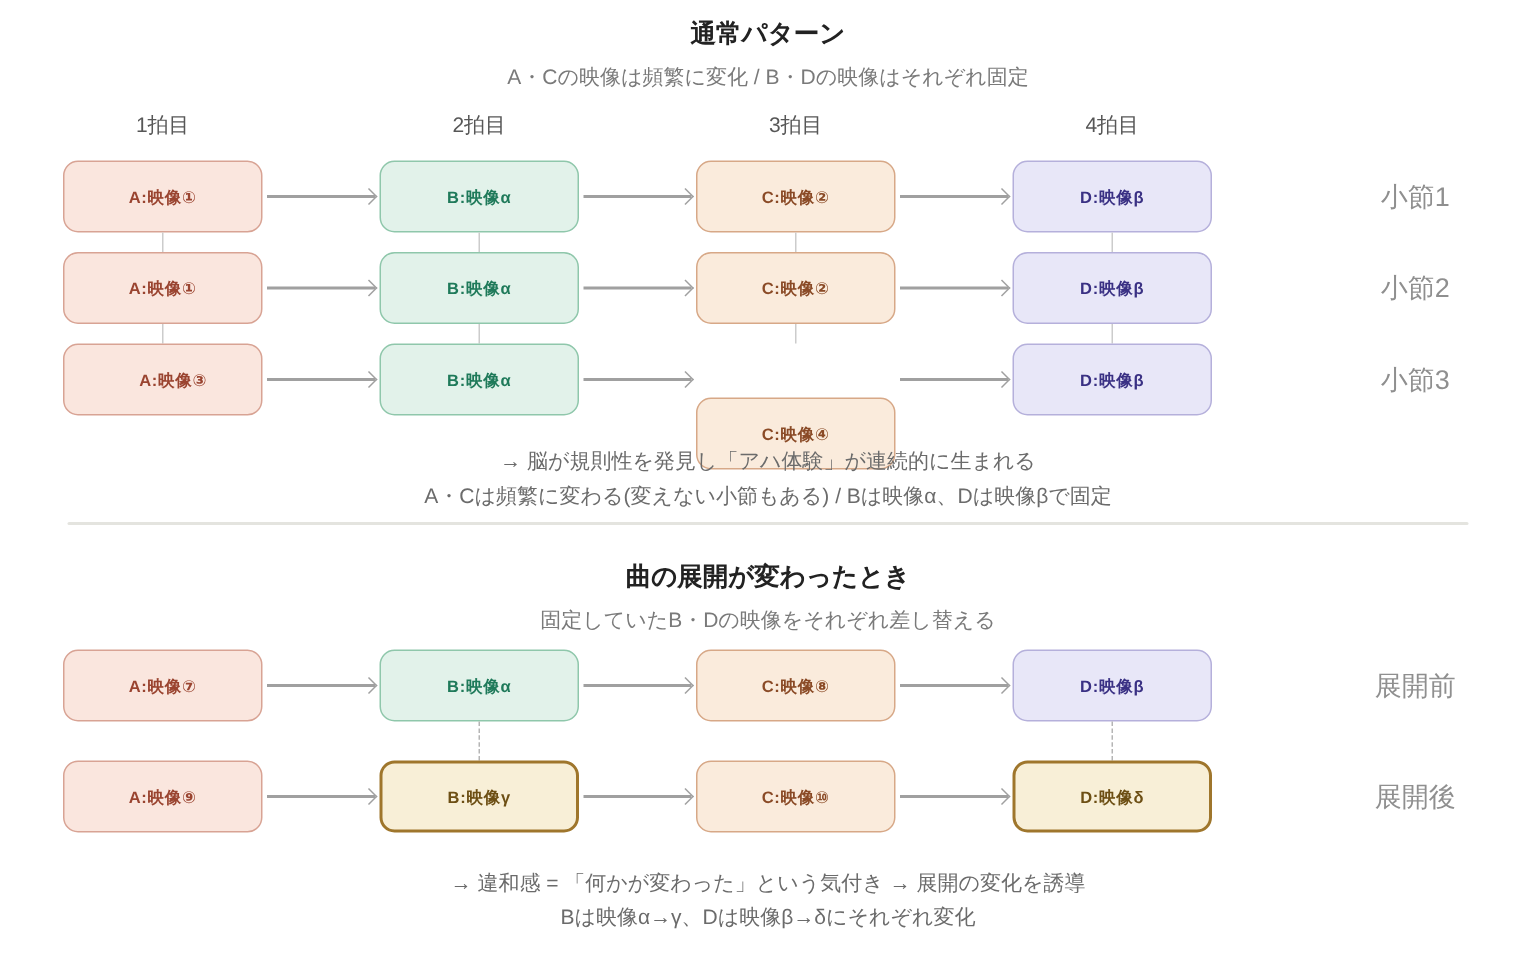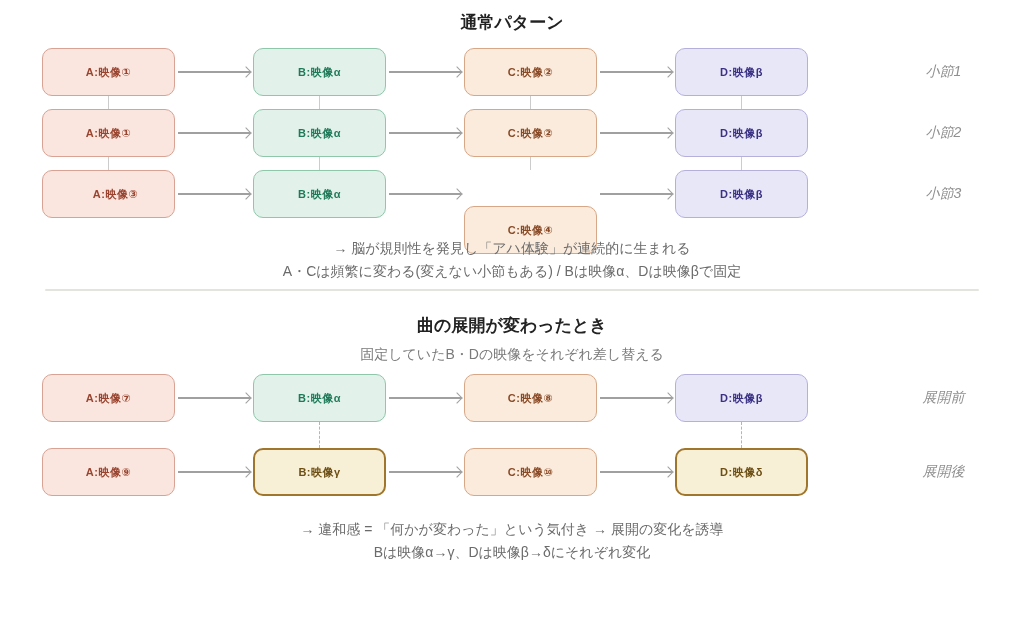--- a/index.html
+++ b/index.html
@@ -20,21 +20,21 @@
   .cell-box { width:133px; height:48px; border-radius:10px; border:1px solid;
               display:flex; align-items:center; justify-content:center;
               font-size:11px; font-weight:bold; letter-spacing:0.5px; }
   .cell-box.emph { border-width:2.5px; }
   .cell-arrow { width:78px; display:flex; align-items:center; padding:0 3px; }
   .arrow-line { flex:1; height:1.5px; background:#a0a0a0; position:relative; }
   .arrow-line::after { content:""; position:absolute; right:0; top:-3.6px;
               width:7px; height:7px; border-top:1.5px solid #a0a0a0; border-right:1.5px solid #a0a0a0;
               transform:rotate(45deg); }
   .row-label { flex:1; display:flex; align-items:center; justify-content:center;
-              padding-left:55px; font-size:14px; color:#8f8f8f;font-style:italic; }
+              padding-left:55px; font-size:18px; color:#8f8f8f; }
 
   .connector-row { display:flex; }
   .conn-cell { width:133px; display:flex; justify-content:center; }
   .conn-gap  { width:78px; }
   .conn-line { width:0; height:100%; border-left:1px solid #cccccc; }
   .conn-line.dashed { border-left:1px dashed #b5b5b5; }
   .conn-line.hidden { border-left:none; }
 
   .notes { text-align:center; font-size:14px; color:#6b6b6b; line-height:23px; }
   .divider { height:2px; background:#e4e4df; margin:6px 45px 0 45px; border-radius:1px; }
@@ -45,22 +45,32 @@
   #s2-title { margin-top:24px; }
   #s2-rows  { margin-top:10px; }
   #s2-notes { margin-top:22px; }
 </style>
 </head>
 <body>
 
 <div class="page">
 
   <div id="s1-title" class="sec-title">通常パターン</div>
+  <div class="sec-sub">A・Cの映像は頻繁に変化 / B・Dの映像はそれぞれ固定</div>
 
   <div class="grid">
+    <div id="s1-beats" class="beat-row">
+        <div class="beat-cell">1拍目</div>
+        <div class="beat-gap"></div>
+        <div class="beat-cell">2拍目</div>
+        <div class="beat-gap"></div>
+        <div class="beat-cell">3拍目</div>
+        <div class="beat-gap"></div>
+        <div class="beat-cell">4拍目</div>
+      </div>
     <div id="s1-rows">
         <div class="diagram-row">
           <div class="cell-box" style="background: rgb(250, 230, 222); border-color: rgb(216, 163, 148); color: rgb(154, 68, 48);">A:映像①</div>
           <div class="cell-arrow">
             <div class="arrow-line"></div>
           </div>
           <div class="cell-box" style="background: rgb(226, 242, 234); border-color: rgb(143, 199, 171); color: rgb(31, 122, 90);">B:映像α</div>
           <div class="cell-arrow">
             <div class="arrow-line"></div>
           </div>

